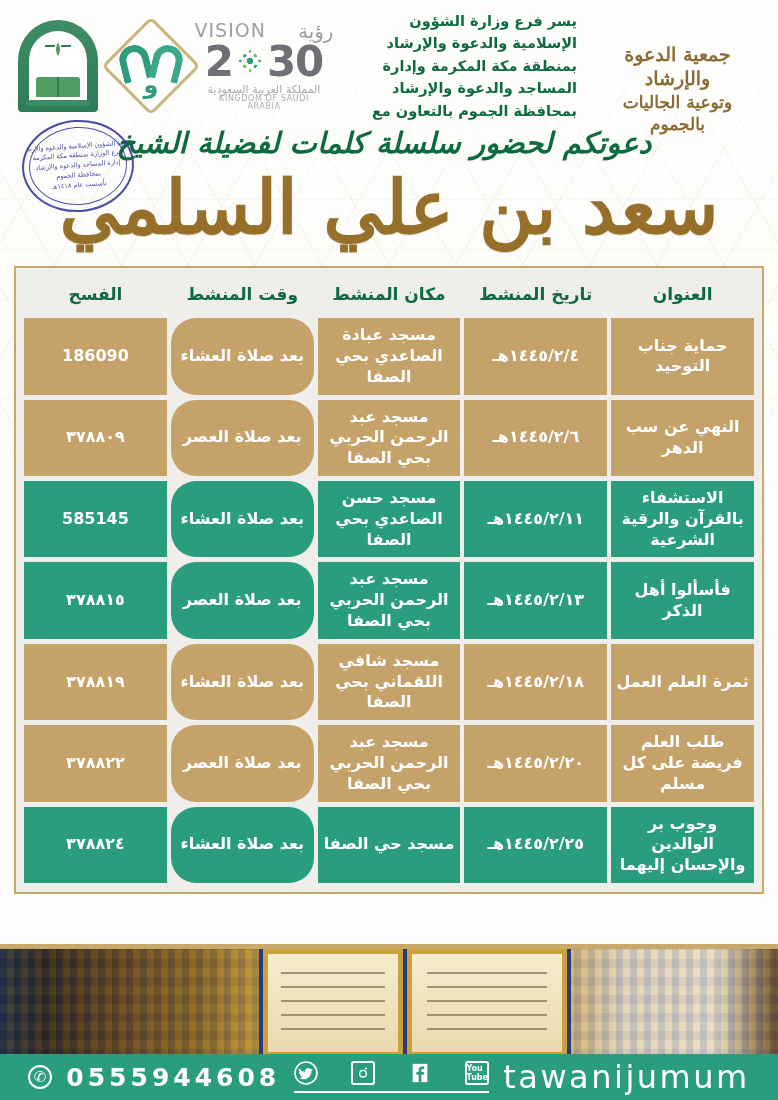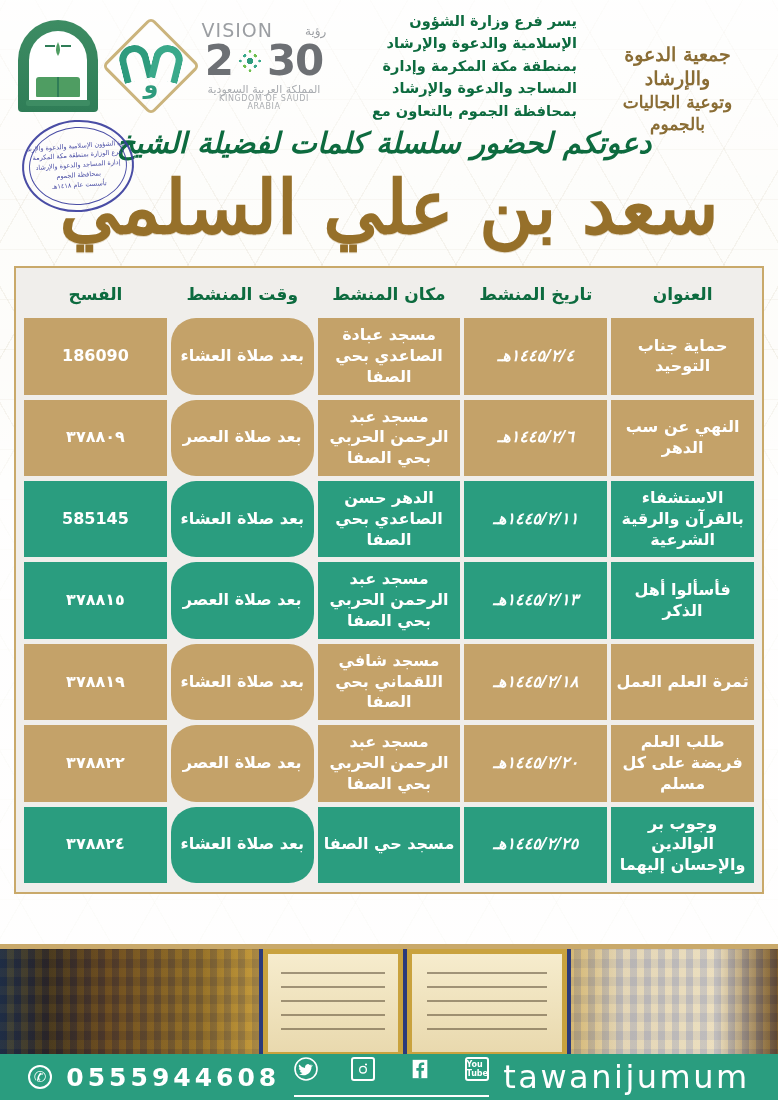--- a/index.html
+++ b/index.html
@@ -261,21 +261,21 @@
     vertical-align: middle;
     padding: 7px 4px;
     font-size: 16px;
     font-weight: 700;
     line-height: 1.3;
   }
   tr.row-gold td { background: #c4a269; }
   tr.row-green td { background: #2a9d7f; }
 
   td.col-title   { width: 31%; font-size: 19px; }
-  td.col-date    { width: 17%; font-size: 16.5px; direction: ltr; font-style: italic; }
+  td.col-date    { width: 17%; font-size: 16.5px; direction: ltr; }
   td.col-place   { width: 20%; font-size: 14.5px; line-height: 1.35; }
   td.col-time    { width: 16%; font-size: 16px; border-radius: 25px; }
   td.col-permit  { width: 13%; font-size: 17px; direction: ltr; }
 
   
   .quran-band {
     position: absolute;
     left: 0; right: 0;
     top: 948px;
     height: 110px;
@@ -326,21 +326,21 @@
   .sicon {
     width: 24px; height: 24px;
     display:flex; align-items:center; justify-content:center;
     color:#fff;
   }
   .sicon.box { border: 2px solid #fff; border-radius: 3px; }
   .sicon.wa { border: 2px solid #fff; border-radius: 50%; font-size: 15px; }
   .sicon.fb { font-weight:700; font-size:17px; font-family:"DejaVu Serif",serif;}
   .sicon.yt { font-size: 8px; font-weight:700; }
   .icon-row { display:flex; align-items:center; gap:6px; }
-  .icon-row.underlined { border-bottom: 2px solid #fff; padding-bottom: 14px; gap: 33px; }
+  .icon-row.underlined { border-bottom: 2px solid #fff; padding-bottom: 6px; gap: 33px; }
 
   .top-accent {
     position:absolute; left:0; right:0; top:944px; height:5px;
     background:#c9a96a; z-index:3;
   }
 </style>
 </head>
 <body>
 
 <div class="poster">
@@ -366,21 +366,21 @@
       <div class="heart-logo">
         <div class="diamond"></div>
         <div class="h1"></div>
         <div class="h2"></div>
         <div class="waw">و</div>
       </div>
 
       <div class="vision">
         <div class="v-row1">
           <span>VISION</span>
-          <span style="font-size:12px;margin-left:24px;">رؤية</span>
+          <span style="font-size:20px;margin-left:24px;">رؤية</span>
         </div>
         <div class="v-2030">
           <span>2</span>
           <span class="palm"></span>
           <span>30</span>
         </div>
         <div class="v-ar">المملكة العربية السعودية</div>
         <div class="v-en">KINGDOM OF SAUDI ARABIA</div>
       </div>
     </div>
@@ -426,21 +426,21 @@
           <tr class="row-gold">
             <td class="col-title">النهي عن سب الدهر</td>
             <td class="col-date">١٤٤٥/٢/٦هـ</td>
             <td class="col-place">مسجد عبد الرحمن الحربي بحي الصفا</td>
             <td class="col-time">بعد صلاة العصر</td>
             <td class="col-permit">٣٧٨٨٠٩</td>
           </tr>
           <tr class="row-green">
             <td class="col-title">الاستشفاء بالقرآن والرقية الشرعية</td>
             <td class="col-date">١٤٤٥/٢/١١هـ</td>
-            <td class="col-place">الدهر حسن الصاعدي بحي الصفا</td>
+            <td class="col-place">مسجد حسن الصاعدي بحي الصفا</td>
             <td class="col-time">بعد صلاة العشاء</td>
             <td class="col-permit">585145</td>
           </tr>
           <tr class="row-green">
             <td class="col-title">فأسألوا أهل الذكر</td>
             <td class="col-date">١٤٤٥/٢/١٣هـ</td>
             <td class="col-place">مسجد عبد الرحمن الحربي بحي الصفا</td>
             <td class="col-time">بعد صلاة العصر</td>
             <td class="col-permit">٣٧٨٨١٥</td>
           </tr>

